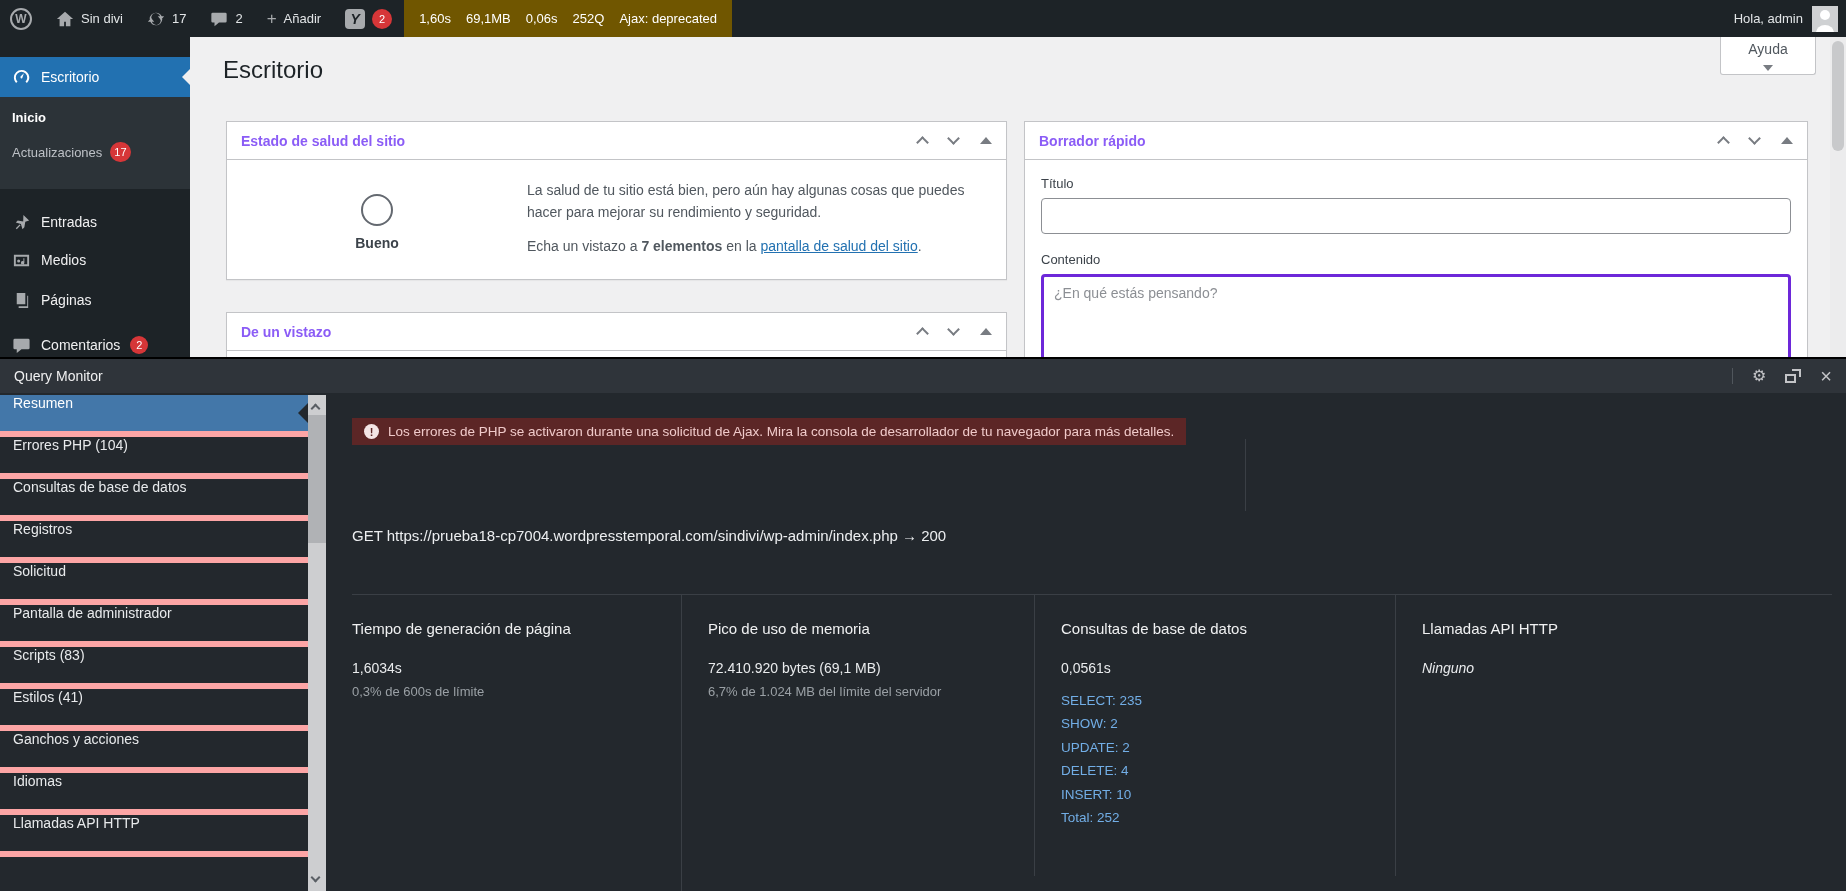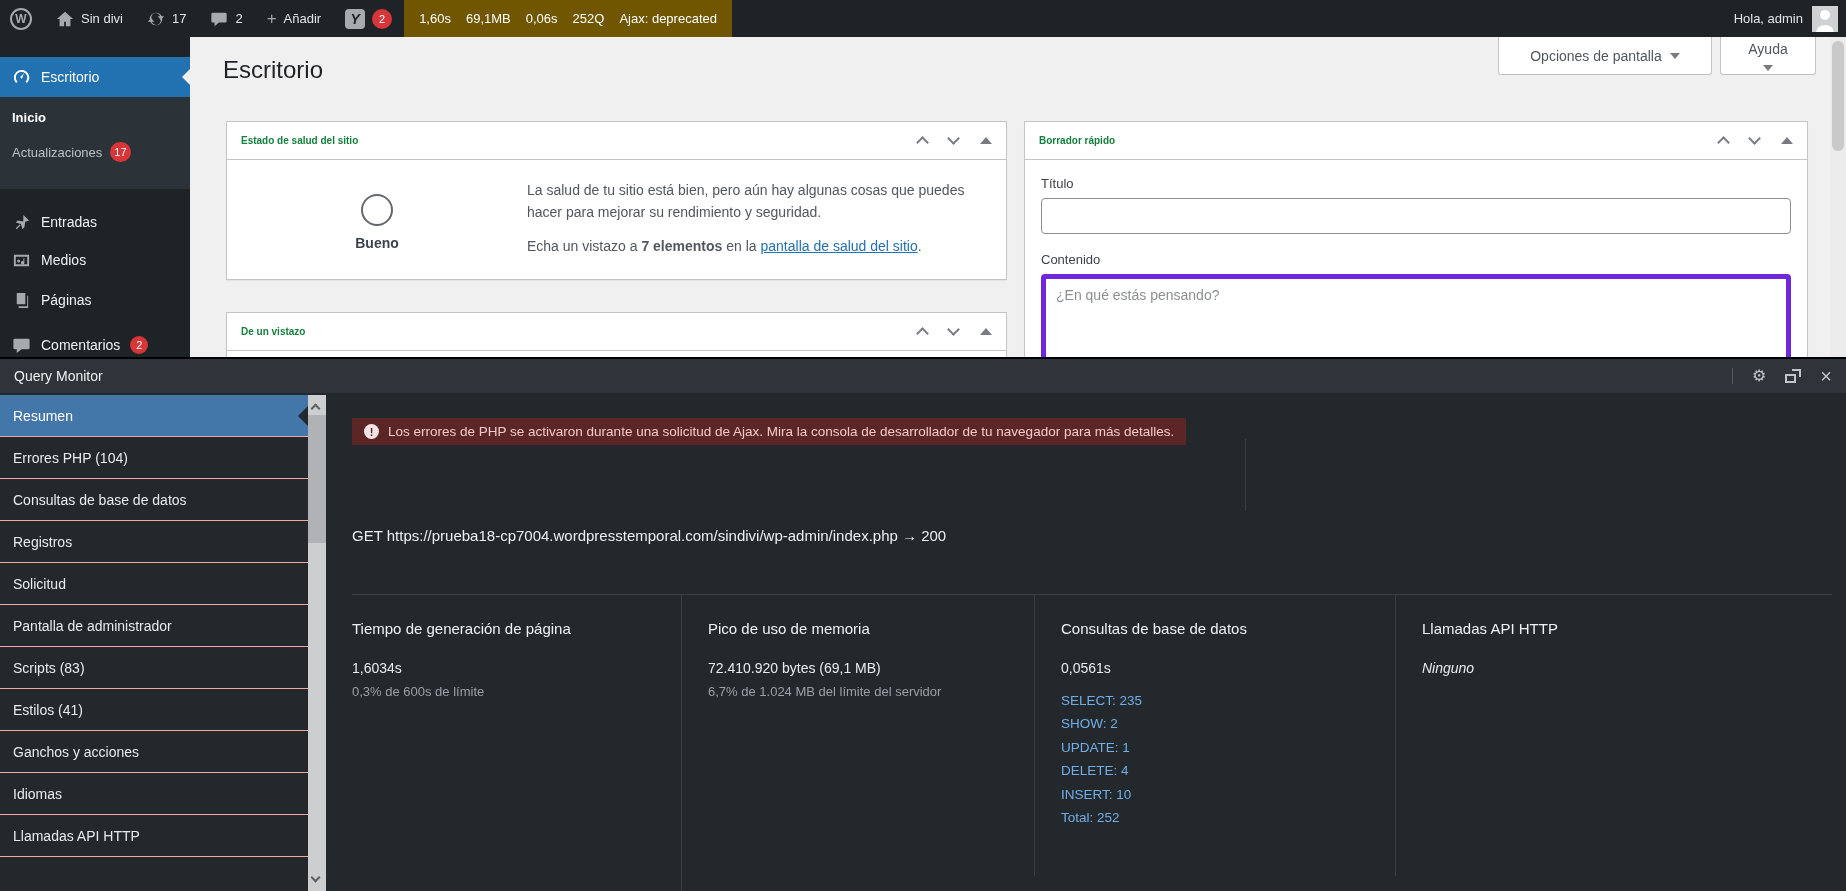--- a/index.html
+++ b/index.html
@@ -42,41 +42,41 @@
 
   
   .page-title { position:absolute; left:223px; top:56px; font-size:24px; font-weight:400; color:#1d2327; }
   .screen-btn { position:absolute; top:37px; height:38px; background:#fff; border:1px solid #c3c4c7; border-top:none;
                 border-radius:0 0 3px 3px; display:flex; align-items:center; justify-content:center; gap:8px;
                 font-size:14px; color:#50575e; cursor:pointer; }
   .caret-down { width:0; height:0; border-left:5px solid transparent; border-right:5px solid transparent; border-top:6px solid #787c82; }
 
   .panel { position:absolute; background:#fff; border:1px solid #c3c4c7; box-shadow:0 1px 1px rgba(0,0,0,.04); }
   .panel-head { height:38px; border-bottom:1px solid #c3c4c7; display:flex; align-items:center; padding:0 14px; }
-  .panel-title { font-size:10px; font-weight:bold; color:#15803d; }
+  .panel-title { font-size:14px; font-weight:bold; color:#8b5cf6; }
   .panel-controls { margin-left:auto; display:flex; align-items:center; gap:22px; }
   .chev { width:9px; height:9px; border-right:2px solid #787c82; border-bottom:2px solid #787c82; cursor:pointer; }
   .chev.up { transform:rotate(-135deg); margin-top:4px; }
   .chev.down { transform:rotate(45deg); margin-bottom:4px; }
   .tri-up { width:0; height:0; border-left:6px solid transparent; border-right:6px solid transparent;
             border-bottom:7px solid #787c82; cursor:pointer; }
 
   .health-body { display:flex; padding:20px 20px 0 0; }
   .health-left { width:300px; text-align:center; }
   .health-ring { width:32px; height:32px; border:2px solid #646970; border-radius:50%; margin:14px auto 0; }
   .health-label { margin-top:9px; font-size:14px; color:#3c434a;font-weight:bold; }
   .health-text { width:458px; font-size:14px; color:#50575e; line-height:1.55; }
   .health-text .p2 { margin-top:13px; }
   .health-link { color:#2271b1; text-decoration:underline; cursor:pointer; }
 
   .qd-body { padding:16px 16px 0; }
   .qd-label { font-size:13px; color:#3c434a; margin-bottom:7px; }
   .qd-input { width:100%; height:36px; border:1px solid #8c8f94; border-radius:4px; font-size:14px; padding:0 10px;
               font-family:"Liberation Sans", sans-serif; }
-  .qd-textarea { width:100%; height:95px; border:5px solid #6d28d9; border-radius:4px; font-size:14px; padding:8px 10px;
+  .qd-textarea { width:100%; height:95px; border:3px solid #6d28d9; border-radius:4px; font-size:14px; padding:8px 10px;
                  resize:none; font-family:"Liberation Sans", sans-serif; }
   .qd-textarea::placeholder, .qd-input::placeholder { color:#8c8f94; opacity:1; }
   .qd-row2 { margin-top:18px; }
 
   .page-scrollbar { position:absolute; right:0; top:37px; width:16px; height:320px; background:#ececed; z-index:4; }
   .page-scroll-thumb { position:absolute; left:2px; right:2px; top:4px; height:110px; background:#c8c9cb; border-radius:6px; }
 
   
   .qm { position:absolute; left:0; right:0; top:357px; height:534px; background:#23282d; border-top:2px solid #000;
         z-index:30; color:#e2e4e7; }
@@ -85,21 +85,21 @@
   .qm-tools { margin-left:auto; display:flex; align-items:center; gap:19px; }
   .qm-sep { width:1px; height:16px; background:#50565c; }
   .qm-tool { color:#c3c4c7; font-size:16px; cursor:pointer; line-height:1; }
   .dock-ic { position:relative; width:16px; height:14px; cursor:pointer; }
   .dock-ic i { position:absolute; border:2px solid #c3c4c7; display:block; }
   .dock-ic .b1 { width:11px; height:9px; left:0; bottom:0; }
   .dock-ic .b2 { width:9px; height:8px; right:0; top:0; border-bottom:none; border-left:none; }
   .qm-close { font-size:20px; }
 
   .qm-menu { position:absolute; left:0; top:36px; width:308px; bottom:0; overflow:hidden; }
-  .qm-menu-item { position:relative; height:42px; border-bottom:1px solid #fca5a5; display:flex; align-items:center;
+  .qm-menu-item { position:relative; height:42px; border-bottom:6px solid #fca5a5; display:flex; align-items:flex-start;
                   padding-left:13px; font-size:14px; color:#e8eaec; cursor:pointer; }
   .qm-menu-item.sel { background:#4377a9; color:#fff; }
   .qm-menu-item.sel::after { content:""; position:absolute; right:0; top:50%; margin-top:-10px;
                              border:10px solid transparent; border-right-color:#23282d; }
   .qm-vscroll { position:absolute; left:308px; top:36px; width:18px; bottom:0; background:#cdced0; }
   .qm-vscroll .chev { border-color:#5a5f64; width:7px; height:7px; position:absolute; left:4px; }
   .qm-vscroll .chev.up { top:6px; }
   .qm-vscroll .chev.down { bottom:6px; }
   .qm-vthumb { position:absolute; left:0; right:0; top:20px; height:128px; background:#b0b2b5; }
 
@@ -220,24 +220,20 @@
       <svg class="side-ic" viewBox="0 0 20 20">
           <path d="M3 3h14a1.5 1.5 0 0 1 1.5 1.5v8A1.5 1.5 0 0 1 17 14h-7l-5 4v-4H3a1.5 1.5 0 0 1-1.5-1.5v-8A1.5 1.5 0 0 1 3 3z"></path>
         </svg>
       <span>Comentarios</span>
       <div class="badge-pill" style="min-width:18px;height:18px;">2</div>
     </div>
   </aside>
 
   <h1 class="page-title">Escritorio</h1>
 
-  <div class="screen-btn" style="left:1498px; width:214px;">
-    <span>Opciones de pantalla</span>
-    <div class="caret-down"></div>
-  </div>
   <div class="screen-btn" style="left:1720px; width:96px;flex-direction:column;">
     <span>Ayuda</span>
     <div class="caret-down"></div>
   </div>
 
   <section class="panel" style="left:226px; top:121px; width:781px; height:159px;">
     <div class="panel-head">
       <span class="panel-title">Estado de salud del sitio</span>
       <div class="panel-controls">
         <div class="chev up"></div>
@@ -369,21 +365,21 @@
           <h3>Pico de uso de memoria</h3>
           <div class="qm-val">72.410.920 bytes (69,1 MB)</div>
           <div class="qm-sub">6,7% de 1.024 MB del límite del servidor</div>
         </div>
         <div class="qm-cell">
           <h3>Consultas de base de datos</h3>
           <div class="qm-val">0,0561s</div>
           <ul class="qm-links">
             <li><a>SELECT: 235</a></li>
             <li><a>SHOW: 2</a></li>
-            <li><a>UPDATE: 1</a></li>
+            <li><a>UPDATE: 2</a></li>
             <li><a>DELETE: 4</a></li>
             <li><a>INSERT: 10</a></li>
             <li><a>Total: 252</a></li>
           </ul>
         </div>
         <div class="qm-cell">
           <h3>Llamadas API HTTP</h3>
           <div class="qm-val qm-none">Ninguno</div>
         </div>
       </div>

